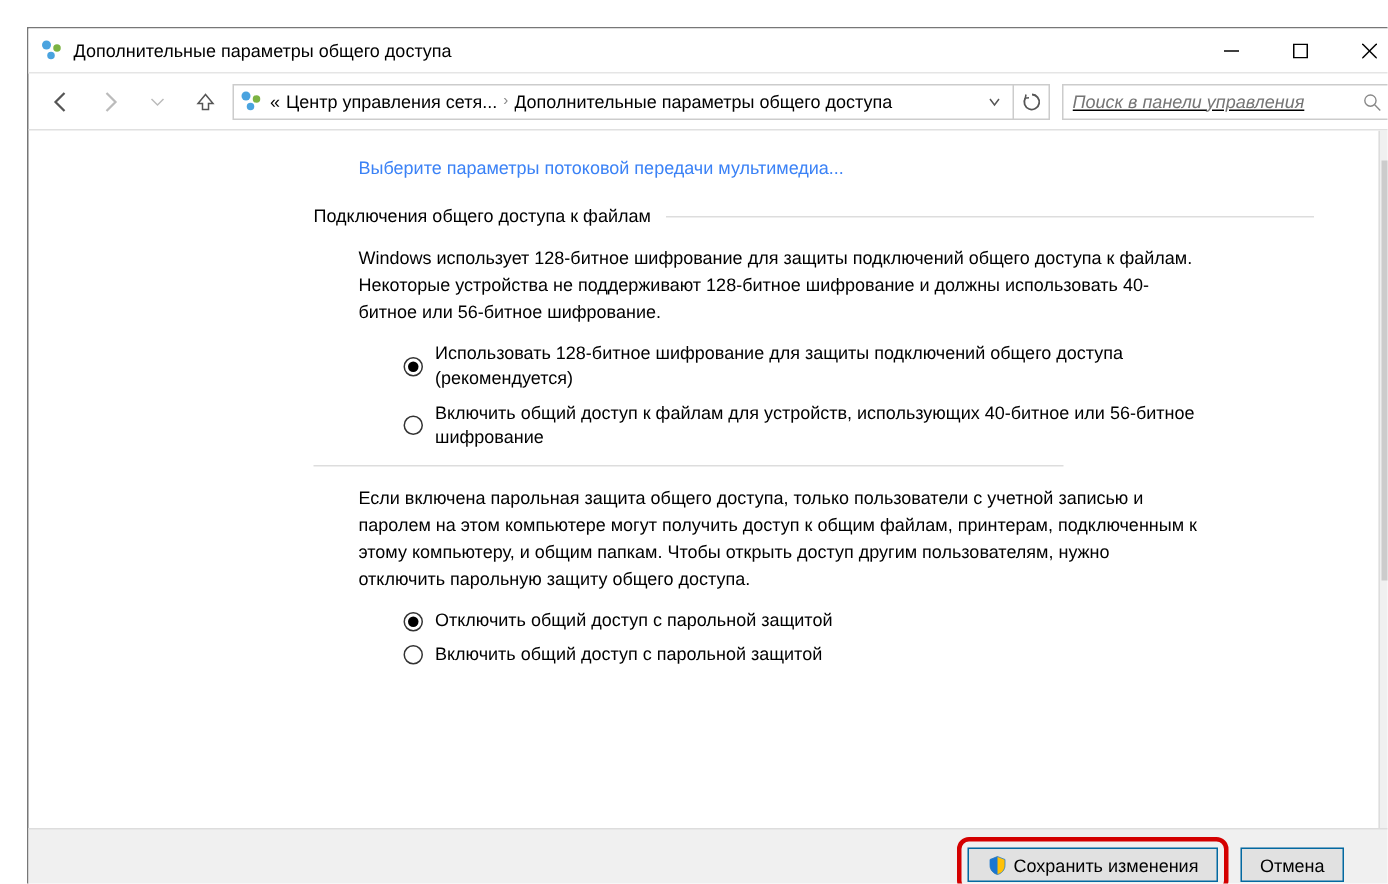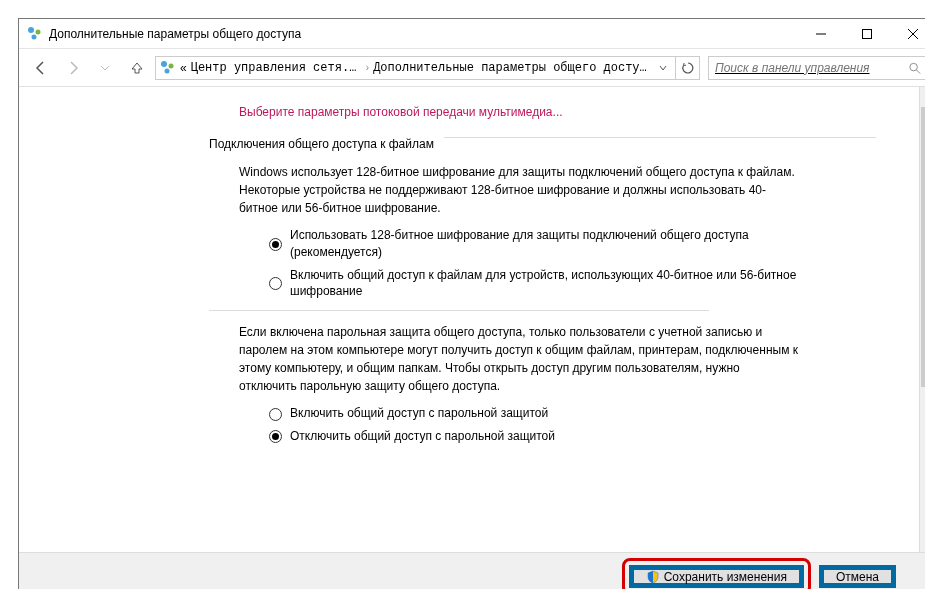--- a/index.html
+++ b/index.html
@@ -9,39 +9,39 @@
 .titlebar .app-icon { width: 16px; height: 16px; margin-right: 6px; }
 .titlebar .title { font-size: 12px; color: #000; flex: 1; }
 .win-controls { display: flex; }
 .win-btn { width: 46px; height: 30px; display: flex; align-items: center; justify-content: center; color: #333; }
 .navbar { height: 38px; display: flex; align-items: center; padding: 0 8px; gap: 4px; border-bottom: 1px solid #e0e0e0; }
 .nav-arrow { width: 28px; height: 28px; display: flex; align-items: center; justify-content: center; color: #555; }
 .nav-arrow.disabled { color: #bbb; }
 .breadcrumb-box { flex: 1; height: 24px; border: 1px solid #ccc; display: flex; align-items: center; padding: 0 4px; font-size: 12px; gap: 4px; overflow: hidden; }
 .bc-icon { width: 16px; height: 16px; flex-shrink: 0; }
 .bc-sep { color: #888; font-size: 10px; }
-.bc-seg { white-space: nowrap; overflow: hidden; text-overflow: ellipsis; font-family: Liberation Mono, monospace; }
+.bc-seg { white-space: nowrap; overflow: hidden; text-overflow: ellipsis; }
 .bc-drop { margin-left: auto; width: 16px; display: flex; justify-content: center; }
 .refresh-btn { width: 24px; height: 24px; border: 1px solid #ccc; border-left: none; display: flex; align-items: center; justify-content: center; margin-left: -4px; }
 .search-box { width: 220px; height: 24px; border: 1px solid #ccc; display: flex; align-items: center; padding: 0 6px; margin-left: 4px; text-decoration: underline; }
 .search-box input { border: none; outline: none; font-size: 12px; width: 100%; color: #888; font-style: italic; }
 .content { flex: 1; overflow-y: auto; padding: 14px 40px 14px 40px; font-size: 12px; color: #000; position: relative; }
 .scrollbar { position: absolute; right: 0; top: 0; bottom: 0; width: 17px; background: #f0f0f0; border-left: 1px solid #ddd; }
 .scroll-thumb { position: absolute; left: 1px; right: 1px; top: 20px; height: 280px; background: #ccc; }
 .scroll-arrow { position: absolute; left: 0; right: 0; height: 17px; display: flex; align-items: center; justify-content: center; color: #666; font-size: 9px; }
 .para { margin: 0 0 10px 180px; max-width: 560px; line-height: 1.5; }
-.link { color: #be185d; margin: 4px 0 18px 180px; display: block; }
-.section-header { display: flex; align-items: flex-start; margin: 10px 0 12px 150px; }
+.link { color: #3b82f6; margin: 4px 0 18px 180px; display: block; }
+.section-header { display: flex; align-items: center; margin: 10px 0 12px 150px; }
 .section-header .label { font-size: 12px; color: #000; margin-right: 10px; white-space: nowrap; }
 .section-header .line { flex: 1; height: 1px; background: #ddd; max-width: 500px; }
 .radio-row { display: flex; align-items: center; margin: 6px 0 6px 210px; max-width: 530px; gap: 8px; line-height: 1.4; }
 .radio { width: 13px; height: 13px; border-radius: 50%; border: 1px solid #333; flex-shrink: 0; margin-top: 1px; display: flex; align-items: center; justify-content: center; }
 .radio.checked::after { content: ""; width: 7px; height: 7px; border-radius: 50%; background: #000; display: block; }
 .footer { height: 48px; border-top: 1px solid #ddd; background: #f0f0f0; display: flex; align-items: center; justify-content: flex-end; padding: 0 40px; gap: 8px; }
-.btn { height: 23px; padding: 0 12px; font-size: 12px; background: #e1e1e1; border: 5px solid #0369a1; display: flex; align-items: center; gap: 4px; }
+.btn { height: 23px; padding: 0 12px; font-size: 12px; background: #e1e1e1; border: 1px solid #0369a1; display: flex; align-items: center; gap: 4px; }
 .btn-primary-wrap { border: 3px solid #d40000; border-radius: 8px; padding: 4px; }
 .shield-icon { width: 14px; height: 14px; }
 .content-inner { position: relative; padding-right: 20px; }
 </style>
 </head>
 <body>
 
 <div class="window">
 
   <div class="titlebar">
@@ -139,26 +139,26 @@
       <div class="radio-row">
         <div class="radio"></div>
         <span>Включить общий доступ к файлам для устройств, использующих 40-битное или 56-битное шифрование</span>
       </div>
 
       <div class="section-header">
         <div class="line"></div>
       </div>
       <p class="para">Если включена парольная защита общего доступа, только пользователи с учетной записью и паролем на этом компьютере могут получить доступ к общим файлам, принтерам, подключенным к этому компьютеру, и общим папкам. Чтобы открыть доступ другим пользователям, нужно отключить парольную защиту общего доступа.</p>
       <div class="radio-row">
+        <div class="radio checked"></div>
+        <span>Отключить общий доступ с парольной защитой</span>
+      </div>
+      <div class="radio-row">
         <div class="radio"></div>
         <span>Включить общий доступ с парольной защитой</span>
-      </div>
-      <div class="radio-row">
-        <div class="radio checked"></div>
-        <span>Отключить общий доступ с парольной защитой</span>
       </div>
     </div>
 
     <div class="scrollbar">
       <div class="scroll-arrow" style="top:0">▲</div>
       <div class="scroll-thumb"></div>
       <div class="scroll-arrow" style="bottom:0">▼</div>
     </div>
   </div>
 

